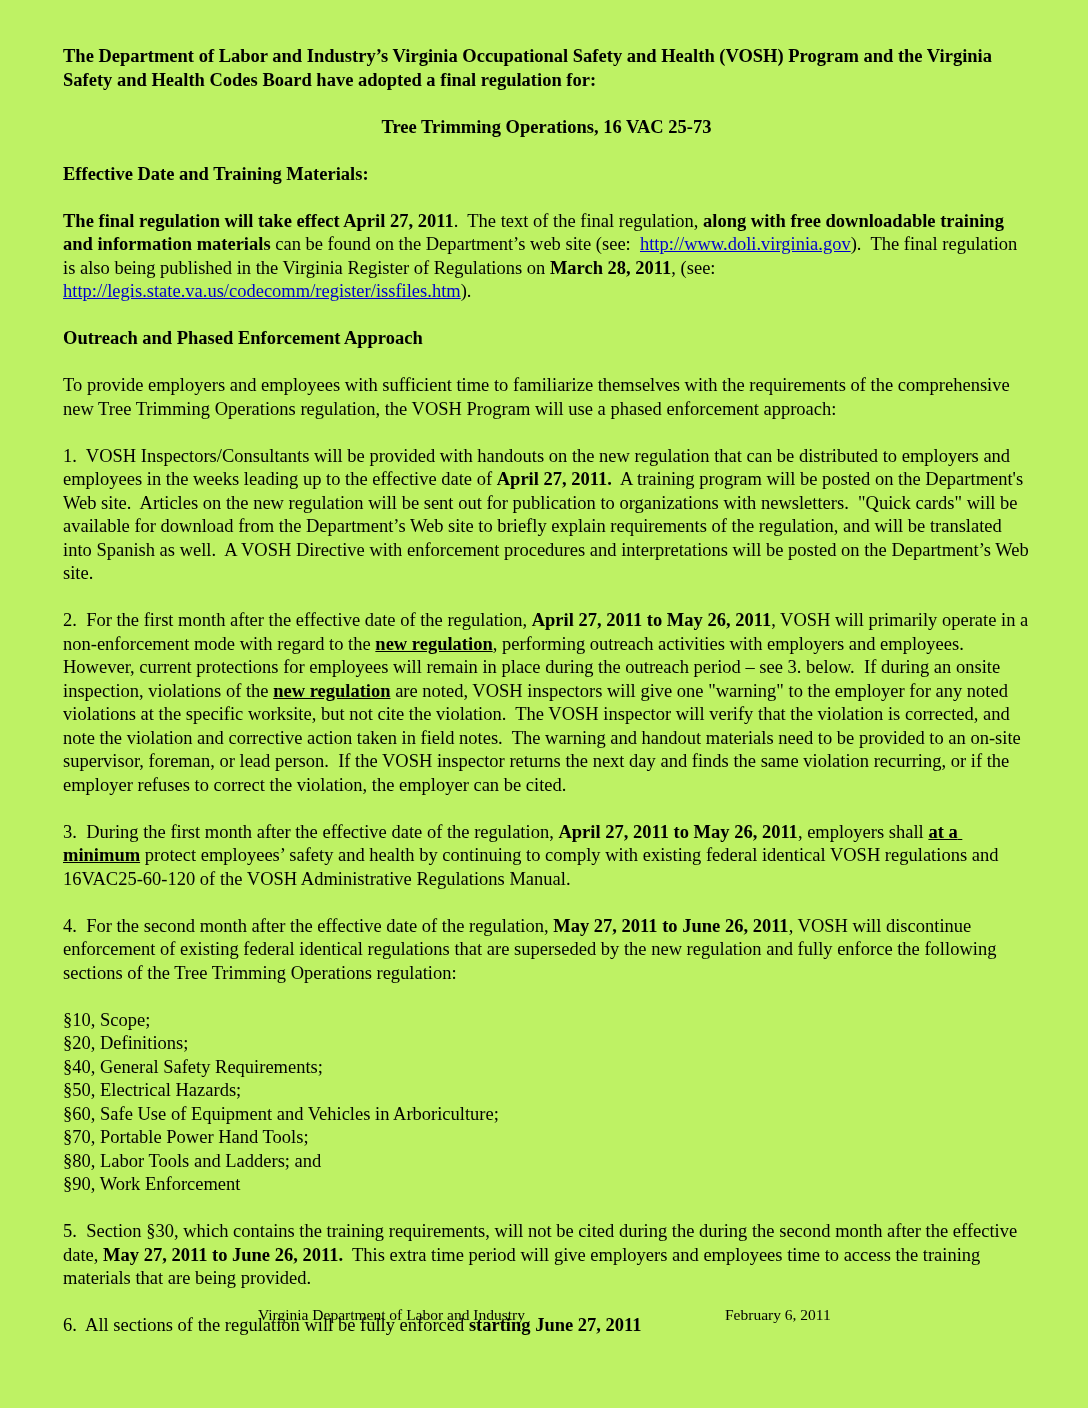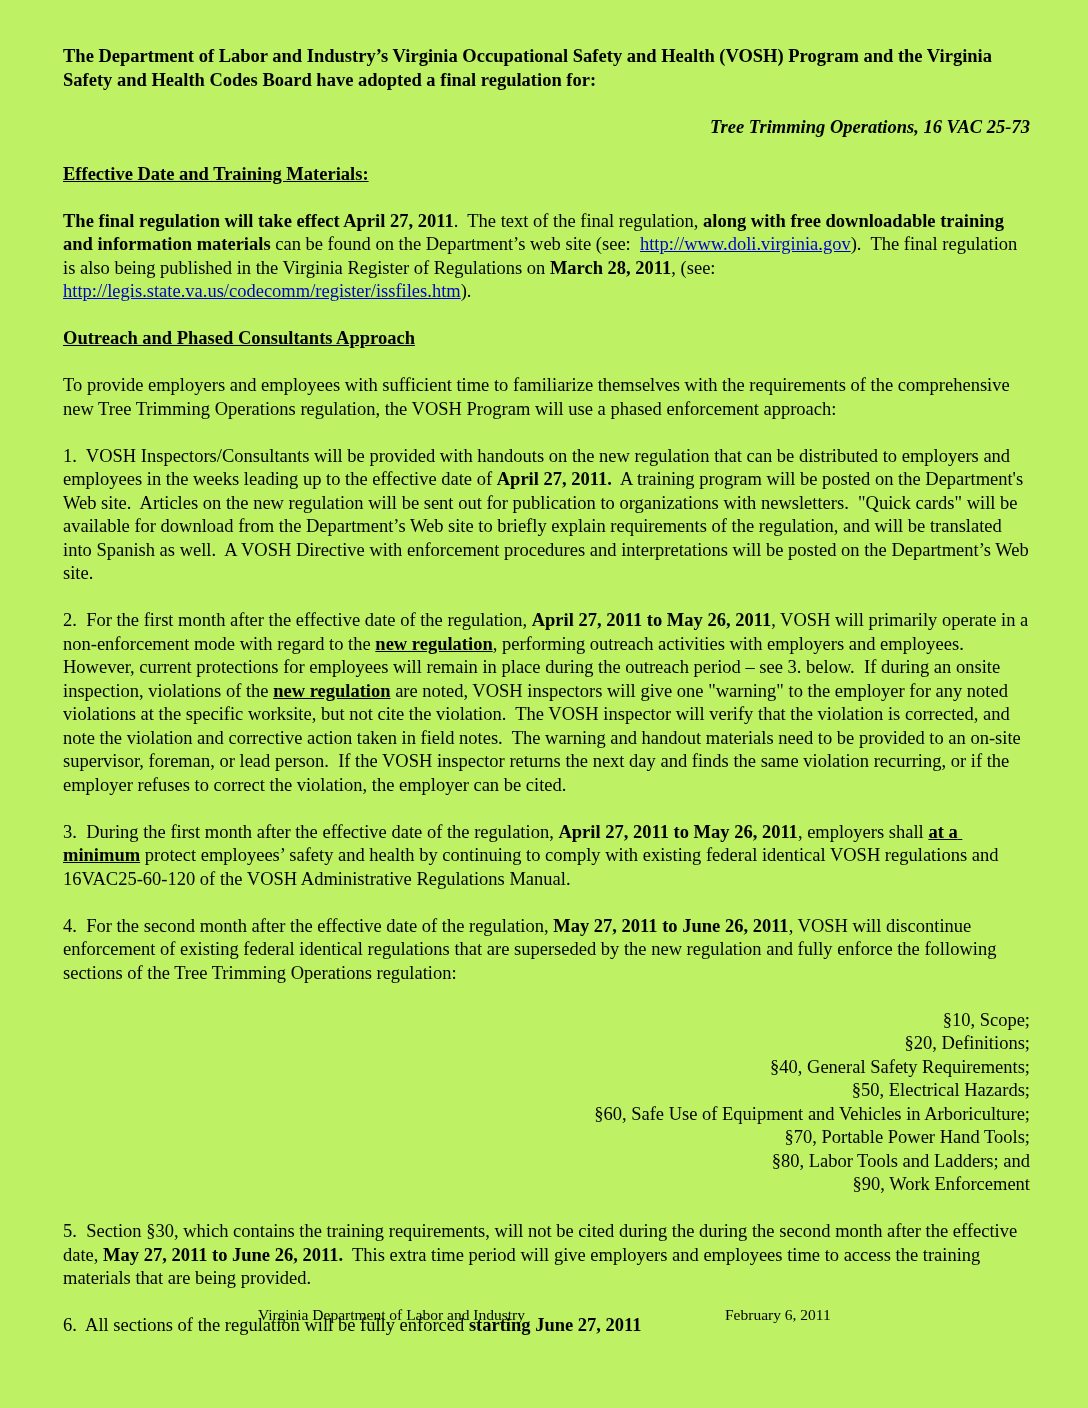--- a/index.html
+++ b/index.html
@@ -7,45 +7,45 @@
     width: 1088px; height: 1408px; box-sizing: border-box;
     background: #bef264; color: #000000;
     padding: 45px 58px 0 63px;
     font-family: "Liberation Serif", "DejaVu Serif", serif;
     font-size: 18.5px; line-height: 23.5px;
     position: relative; overflow: hidden;
   }
   p { margin: 0 0 23.5px 0; }
   .prewrap { white-space: pre-wrap; }
   .intro { font-weight: bold; }
-  .title { text-align: right; font-weight: bold; font-style: italic; }
-  .heading { font-weight: bold; text-decoration: underline; }
+  .title { text-align: center; font-weight: bold; }
+  .heading { font-weight: bold; }
   b { font-weight: bold; }
   .bu { font-weight: bold; text-decoration: underline; }
   a.doclink { color: #0000CC; text-decoration: underline; cursor: pointer; }
-  .sections { margin: 0 0 23.5px 0; text-align: right; }
+  .sections { margin: 0 0 23.5px 0; }
   .sections p { margin: 0; }
   .footer { position: absolute; left: 63px; right: 58px; top: 1303px; font-size: 15.5px; }
   .footer .fl { position: absolute; left: 195px; white-space: nowrap; }
   .footer .fr { position: absolute; left: 662px; white-space: nowrap; }
 </style>
 </head>
 <body>
 
 <div class="page">
 
   <p class="intro prewrap">The Department of Labor and Industry’s Virginia Occupational Safety and Health (VOSH) Program and the Virginia Safety and Health Codes Board have adopted a final regulation for:</p>
 
   <p class="title">Tree Trimming Operations, 16 VAC 25-73</p>
 
   <p class="heading">Effective Date and Training Materials:</p>
 
   <p class="prewrap"><b>The final regulation will take effect April 27, 2011</b><span>.  The text of the final regulation, </span><b>along with free downloadable training and information materials</b><span> can be found on the Department’s web site (see:  </span><a class="doclink">http://www.doli.virginia.gov</a><span>).  The final regulation is also being published in the Virginia Register of Regulations on </span><b>March 28, 2011</b><span>, (see: </span><a class="doclink">http://legis.state.va.us/codecomm/register/issfiles.htm</a><span>).</span></p>
 
-  <p class="heading">Outreach and Phased Consultants Approach</p>
+  <p class="heading">Outreach and Phased Enforcement Approach</p>
 
   <p class="prewrap">To provide employers and employees with sufficient time to familiarize themselves with the requirements of the comprehensive new Tree Trimming Operations regulation, the VOSH Program will use a phased enforcement approach:</p>
 
   <p class="prewrap"><span>1.  VOSH Inspectors/Consultants will be provided with handouts on the new regulation that can be distributed to employers and employees in the weeks leading up to the effective date of </span><b>April 27, 2011.</b><span>  A training program will be posted on the Department's Web site.  Articles on the new regulation will be sent out for publication to organizations with newsletters.  "Quick cards" will be available for download from the Department’s Web site to briefly explain requirements of the regulation, and will be translated into Spanish as well.  A VOSH Directive with enforcement procedures and interpretations will be posted on the Department’s Web site.</span></p>
 
   <p class="prewrap"><span>2.  For the first month after the effective date of the regulation, </span><b>April 27, 2011 to May 26, 2011</b><span>, VOSH will primarily operate in a non-enforcement mode with regard to the </span><span class="bu">new regulation</span><span>, performing outreach activities with employers and employees.  However, current protections for employees will remain in place during the outreach period – see 3. below.  If during an onsite inspection, violations of the </span><span class="bu">new regulation</span><span> are noted, VOSH inspectors will give one "warning" to the employer for any noted violations at the specific worksite, but not cite the violation.  The VOSH inspector will verify that the violation is corrected, and note the violation and corrective action taken in field notes.  The warning and handout materials need to be provided to an on-site supervisor, foreman, or lead person.  If the VOSH inspector returns the next day and finds the same violation recurring, or if the employer refuses to correct the violation, the employer can be cited.</span></p>
 
   <p class="prewrap"><span>3.  During the first month after the effective date of the regulation, </span><b>April 27, 2011 to May 26, 2011</b><span>, employers shall </span><span class="bu">at a minimum</span><span> protect employees’ safety and health by continuing to comply with existing federal identical VOSH regulations and 16VAC25-60-120 of the VOSH Administrative Regulations Manual.</span></p>
 
   <p class="prewrap"><span>4.  For the second month after the effective date of the regulation, </span><b>May 27, 2011 to June 26, 2011</b><span>, VOSH will discontinue enforcement of existing federal identical regulations that are superseded by the new regulation and fully enforce the following sections of the Tree Trimming Operations regulation:</span></p>

